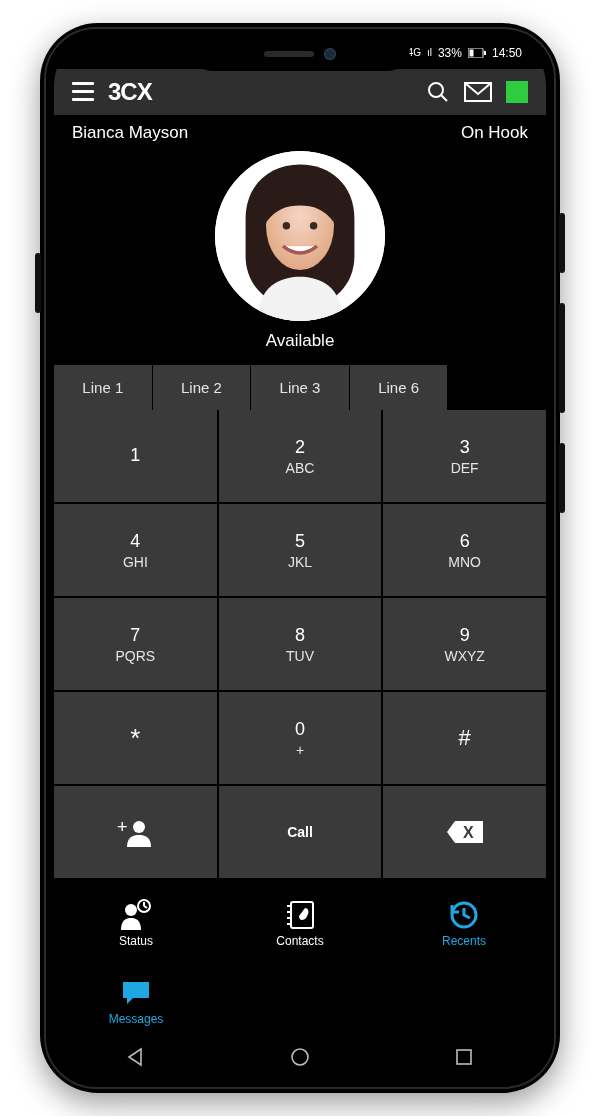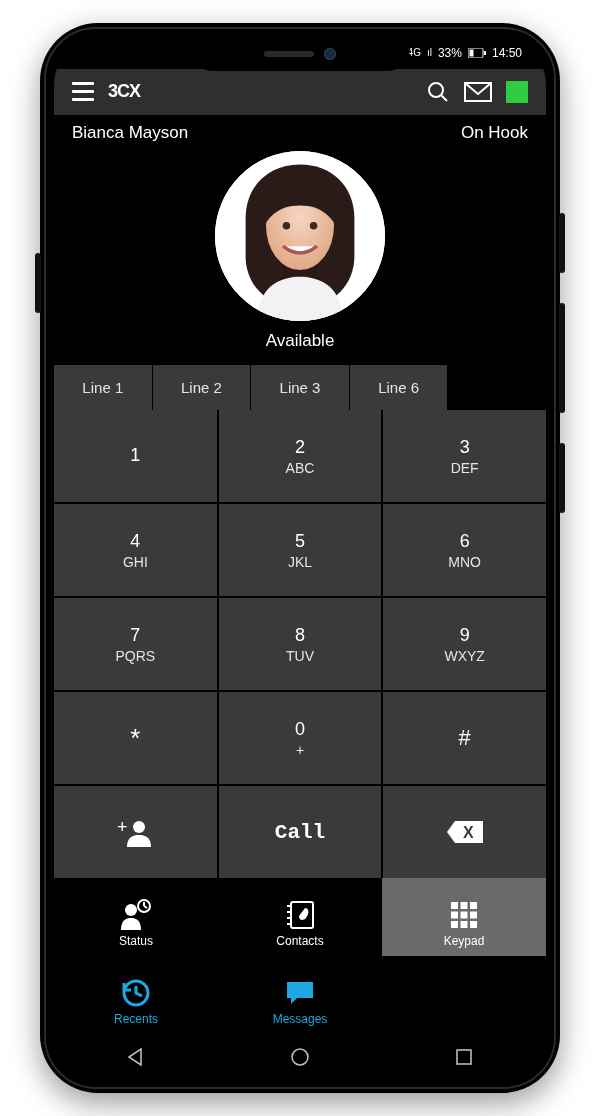--- a/index.html
+++ b/index.html
@@ -30,37 +30,37 @@
   .status-os {
     height: 34px; display:flex; justify-content:flex-end; align-items:center; gap:6px;
     padding: 0 24px; color:#fff; font-size:12px;
   }
   .status-os .sig{font-size:10px;}
   .topbar {
     height: 50px; background: #2f2f2f; display:flex; align-items:center; gap:14px; padding:0 18px; color:#fff;
   }
   .hamburger{display:flex;flex-direction:column;gap:5px;}
   .hamburger span{width:22px;height:3px;background:#fff;border-radius:1px;}
-  .logo{font-weight:600; font-size:18px; letter-spacing:-1px;}
+  .logo{font-weight:600; font-size:24px; letter-spacing:-1px;}
   .spacer{flex:1;}
   .icon{display:inline-flex;align-items:center;justify-content:center;}
   .sq-status{width:22px;height:22px;background:#2ecc40;}
   .user-area{background:#000;color:#fff;padding:8px 18px 14px;}
   .user-row{display:flex;justify-content:space-between;font-size:17px;}
   .avatar-wrap{display:flex;flex-direction:column;align-items:center;margin-top:8px;}
   .avatar{width:170px;height:170px;border-radius:50%;background:#fff;overflow:hidden;position:relative;}
   .avatar svg{width:100%;height:100%;}
   .presence{margin-top:10px;font-size:17px;}
   .lines{display:grid;grid-template-columns:repeat(5,1fr);gap:1px;background:#000;}
   .line{background:#3a3a3a;color:#e5e5e5;text-align:center;padding:14px 0;font-size:15px;}
   .keypad{display:grid;grid-template-columns:repeat(3,1fr);gap:2px;background:#000;}
   .key{background:#3a3a3a;color:#fff;display:flex;flex-direction:column;align-items:center;justify-content:center;height:92px;}
   .key .num{font-size:18px;}
   .key .sub{font-size:14px;margin-top:2px;color:#e5e5e5;}
-  .key.call .num{font-weight:600;font-size:21px;font-family:Liberation Mono, monospace;}
+  .key.call .num{font-weight:600;font-size:14px;}
   .navbar{display:grid;grid-template-columns:repeat(3,1fr);background:#000;align-items:end;}
   .nav{display:flex;flex-direction:column;align-items:center;justify-content:flex-end;color:#fff;font-size:12px;padding:6px 0 8px;gap:2px;height:78px;}
   .nav.active{background:#6a6a6a;}
   .nav.blue{color:#1ea7e0;}
   .nav svg{width:34px;height:34px;}
   .sysnav{height:48px;display:flex;align-items:center;justify-content:space-around;background:#000;}
   .sysnav svg{width:22px;height:22px;stroke:#bbb;fill:none;stroke-width:1.6;}
   .flex1{flex:1;}
 </style>
 </head>
@@ -240,36 +240,20 @@
               <rect x="8" y="4" width="22" height="26" rx="2" fill="none" stroke="#fff" stroke-width="2"></rect>
               <line x1="4" y1="8" x2="8" y2="8" stroke="#fff" stroke-width="2"></line>
               <line x1="4" y1="14" x2="8" y2="14" stroke="#fff" stroke-width="2"></line>
               <line x1="4" y1="20" x2="8" y2="20" stroke="#fff" stroke-width="2"></line>
               <line x1="4" y1="26" x2="8" y2="26" stroke="#fff" stroke-width="2"></line>
               <path d="M22 10 C25 10 26 13 25 16 C24 19 22 22 19 22 C17 22 16 20 16 18" fill="#fff"></path>
             </svg>
           </span>
         <span>Contacts</span>
       </div>
-      <div class="nav active">
-        <span class="icon">
-            <svg viewBox="0 0 34 34" fill="#fff">
-              <rect x="4" y="4" width="7" height="7"></rect>
-              <rect x="13.5" y="4" width="7" height="7"></rect>
-              <rect x="23" y="4" width="7" height="7"></rect>
-              <rect x="4" y="13.5" width="7" height="7"></rect>
-              <rect x="13.5" y="13.5" width="7" height="7"></rect>
-              <rect x="23" y="13.5" width="7" height="7"></rect>
-              <rect x="4" y="23" width="7" height="7"></rect>
-              <rect x="13.5" y="23" width="7" height="7"></rect>
-              <rect x="23" y="23" width="7" height="7"></rect>
-            </svg>
-          </span>
-        <span>Keypad</span>
-      </div>
       <div class="nav blue">
         <span class="icon">
             <svg viewBox="0 0 34 34" fill="none" stroke="#1ea7e0" stroke-width="3">
               <circle cx="17" cy="17" r="12"></circle>
               <polyline points="17,10 17,17 23,20"></polyline>
               <path d="M5 7 L5 14 L12 14"></path>
             </svg>
           </span>
         <span>Recents</span>
       </div>

